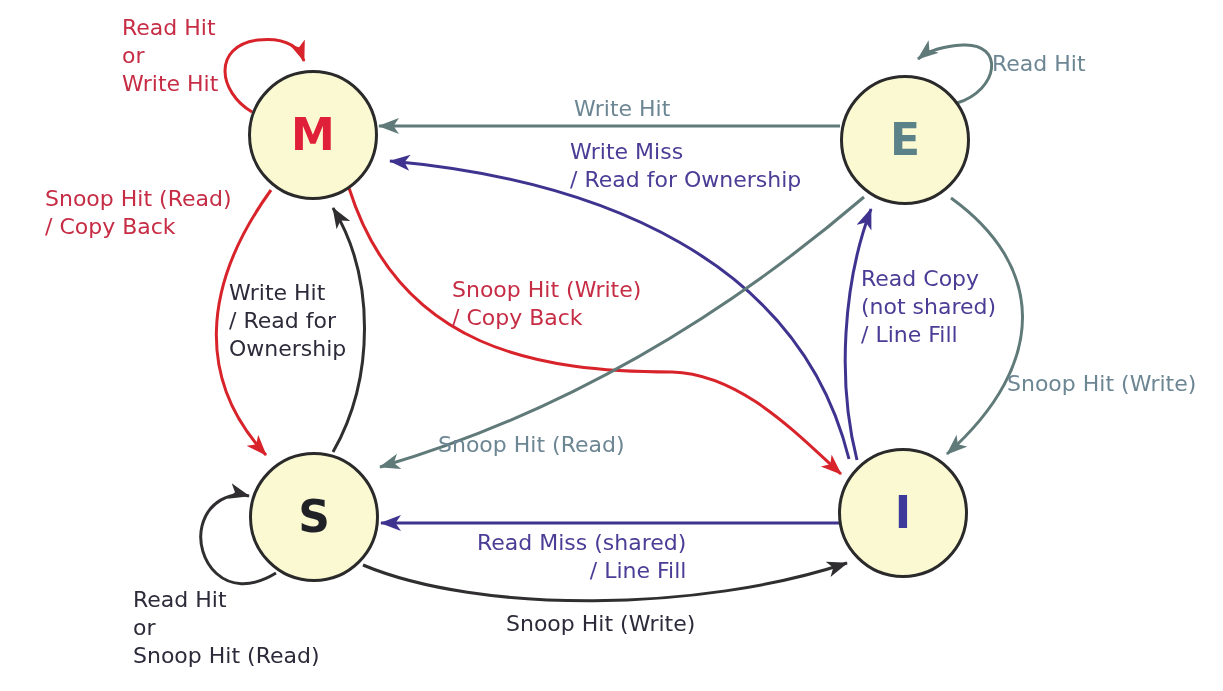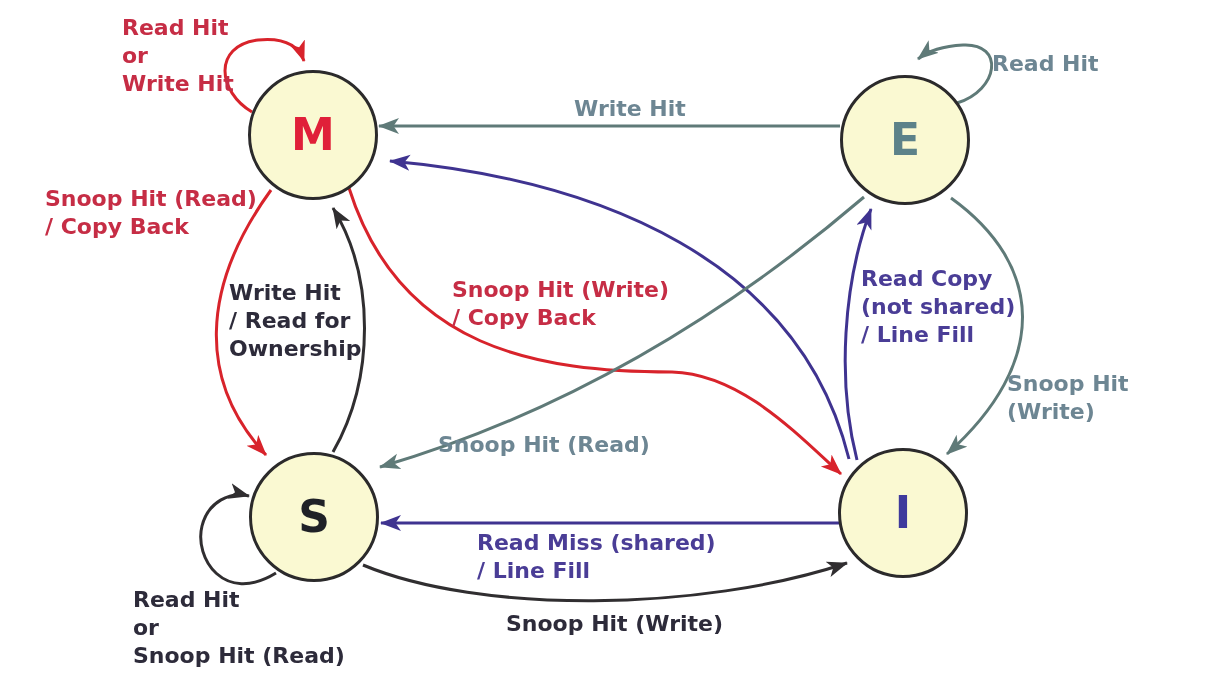--- a/index.html
+++ b/index.html
@@ -24,21 +24,21 @@
     position:absolute;width:130px;height:130px;border-radius:50%;
     background:var(--node-fill);border:3px solid var(--node-border);
     box-sizing:border-box;display:flex;align-items:center;justify-content:center;
   }
   .node span{font-size:44px;font-weight:bold;line-height:1;}
   .l-m{color:var(--letter-m);}
   .l-e{color:var(--letter-e);}
   .l-s{color:var(--letter-s);}
   .l-i{color:var(--letter-i);}
   .lbl{
-    position:absolute;font-size:22px;font-weight:bold;line-height:28px;
+    position:absolute;font-size:22px;font-weight:normal;line-height:28px;
     white-space:pre-line;
   }
   .t-red{color:var(--red-text);}
   .t-gray{color:var(--gray-text);}
   .t-purple{color:var(--purple-text);}
   .t-black{color:var(--black-text);}
 </style>
 </head>
 <body>
 
@@ -86,32 +86,34 @@
   </div>
   <div class="node" style="left:838px;top:448px;">
     <span class="l-i">I</span>
   </div>
 
   <div class="lbl t-red" style="left:122px;top:14px;">Read Hit
 or
 Write Hit</div>
   <div class="lbl t-gray" style="left:992px;top:50px;">Read Hit</div>
   <div class="lbl t-gray" style="left:574px;top:95px;">Write Hit</div>
+  <div class="lbl t-purple" style="left:570px;top:138px;">Write Miss
+/ Read for Ownership</div>
   <div class="lbl t-red" style="left:45px;top:185px;">Snoop Hit (Read)
 / Copy Back</div>
   <div class="lbl t-black" style="left:229px;top:279px;">Write Hit
 / Read for
 Ownership</div>
   <div class="lbl t-red" style="left:452px;top:276px;">Snoop Hit (Write)
 / Copy Back</div>
   <div class="lbl t-purple" style="left:861px;top:265px;">Read Copy
 (not shared)
 / Line Fill</div>
   <div class="lbl t-gray" style="left:1007px;top:370px;">Snoop Hit (Write)</div>
   <div class="lbl t-gray" style="left:438px;top:431px;">Snoop Hit (Read)</div>
-  <div class="lbl t-purple" style="left:477px;top:529px;">Read Miss (shared)
+  <div class="lbl t-purple" style="left:477px;top:529px;text-align:right;">Read Miss (shared)
 / Line Fill</div>
   <div class="lbl t-black" style="left:506px;top:610px;">Snoop Hit (Write)</div>
   <div class="lbl t-black" style="left:133px;top:586px;">Read Hit
 or
 Snoop Hit (Read)</div>
 
 </div>
 
 </body></html>

